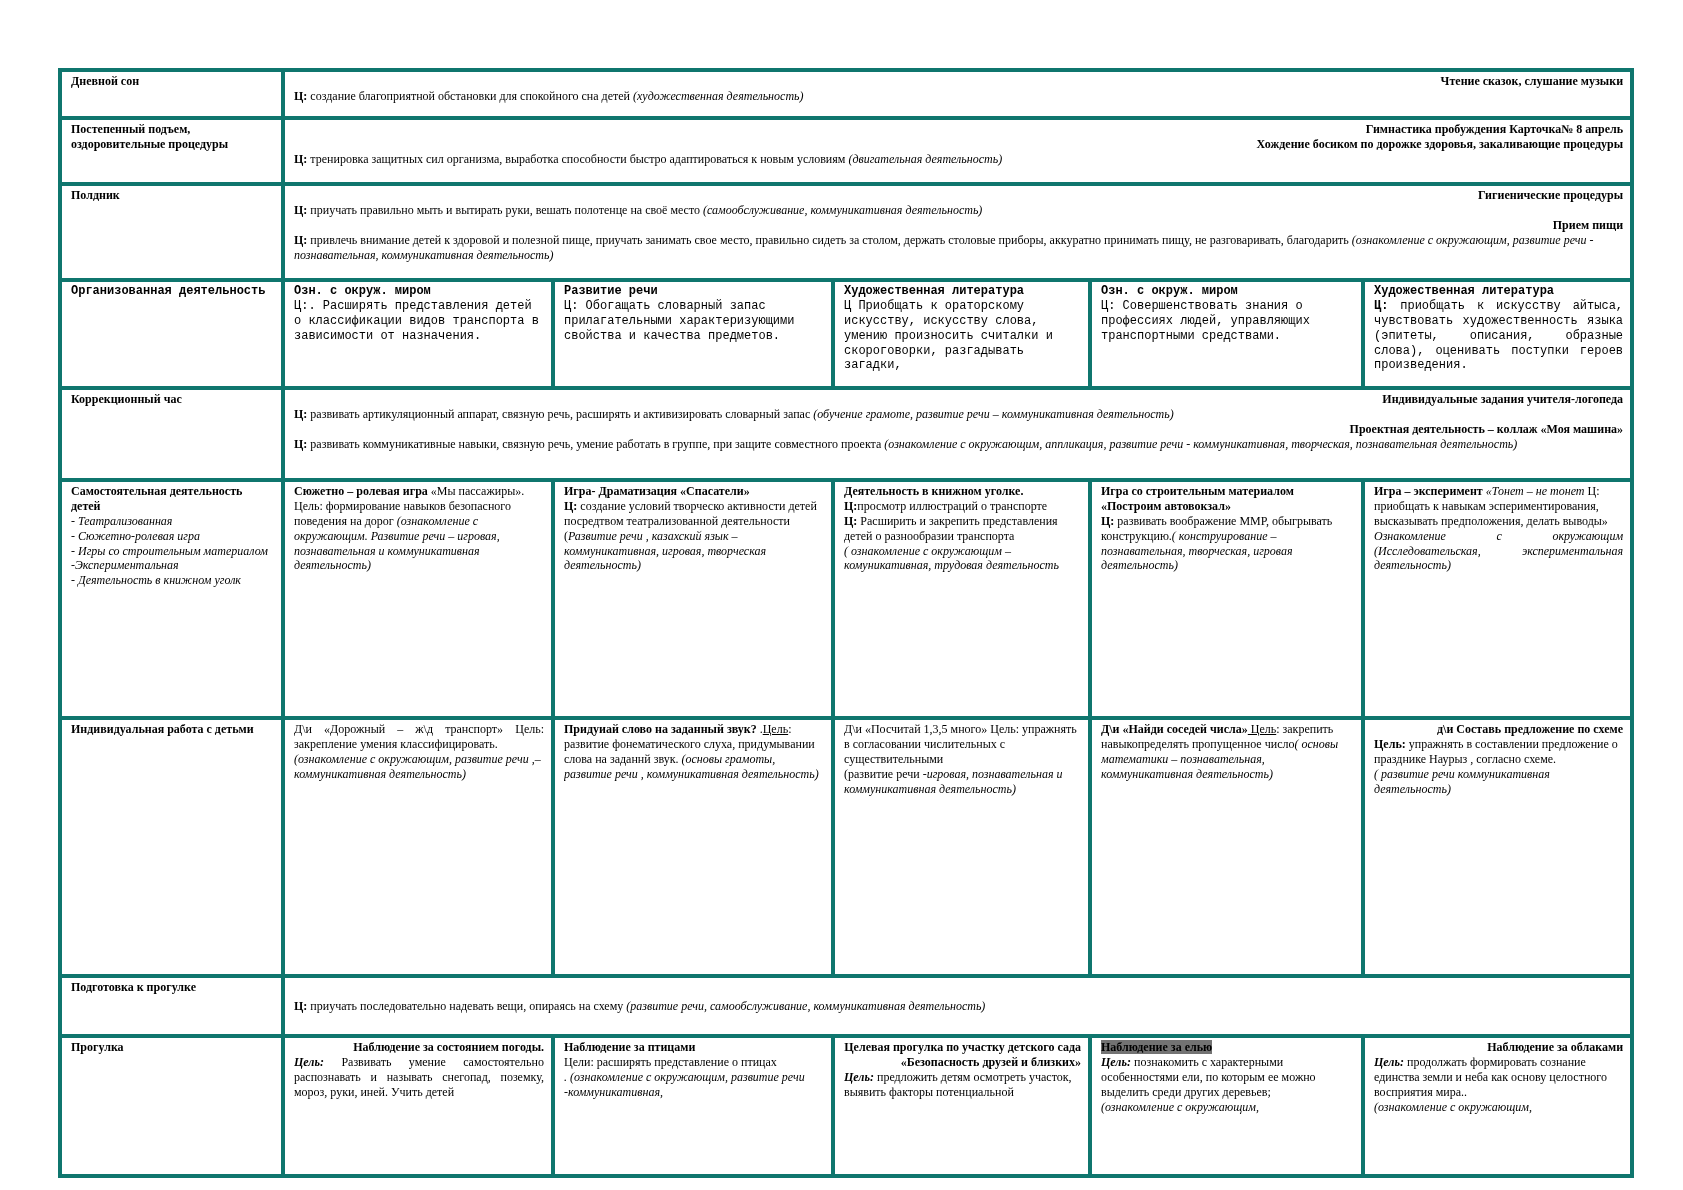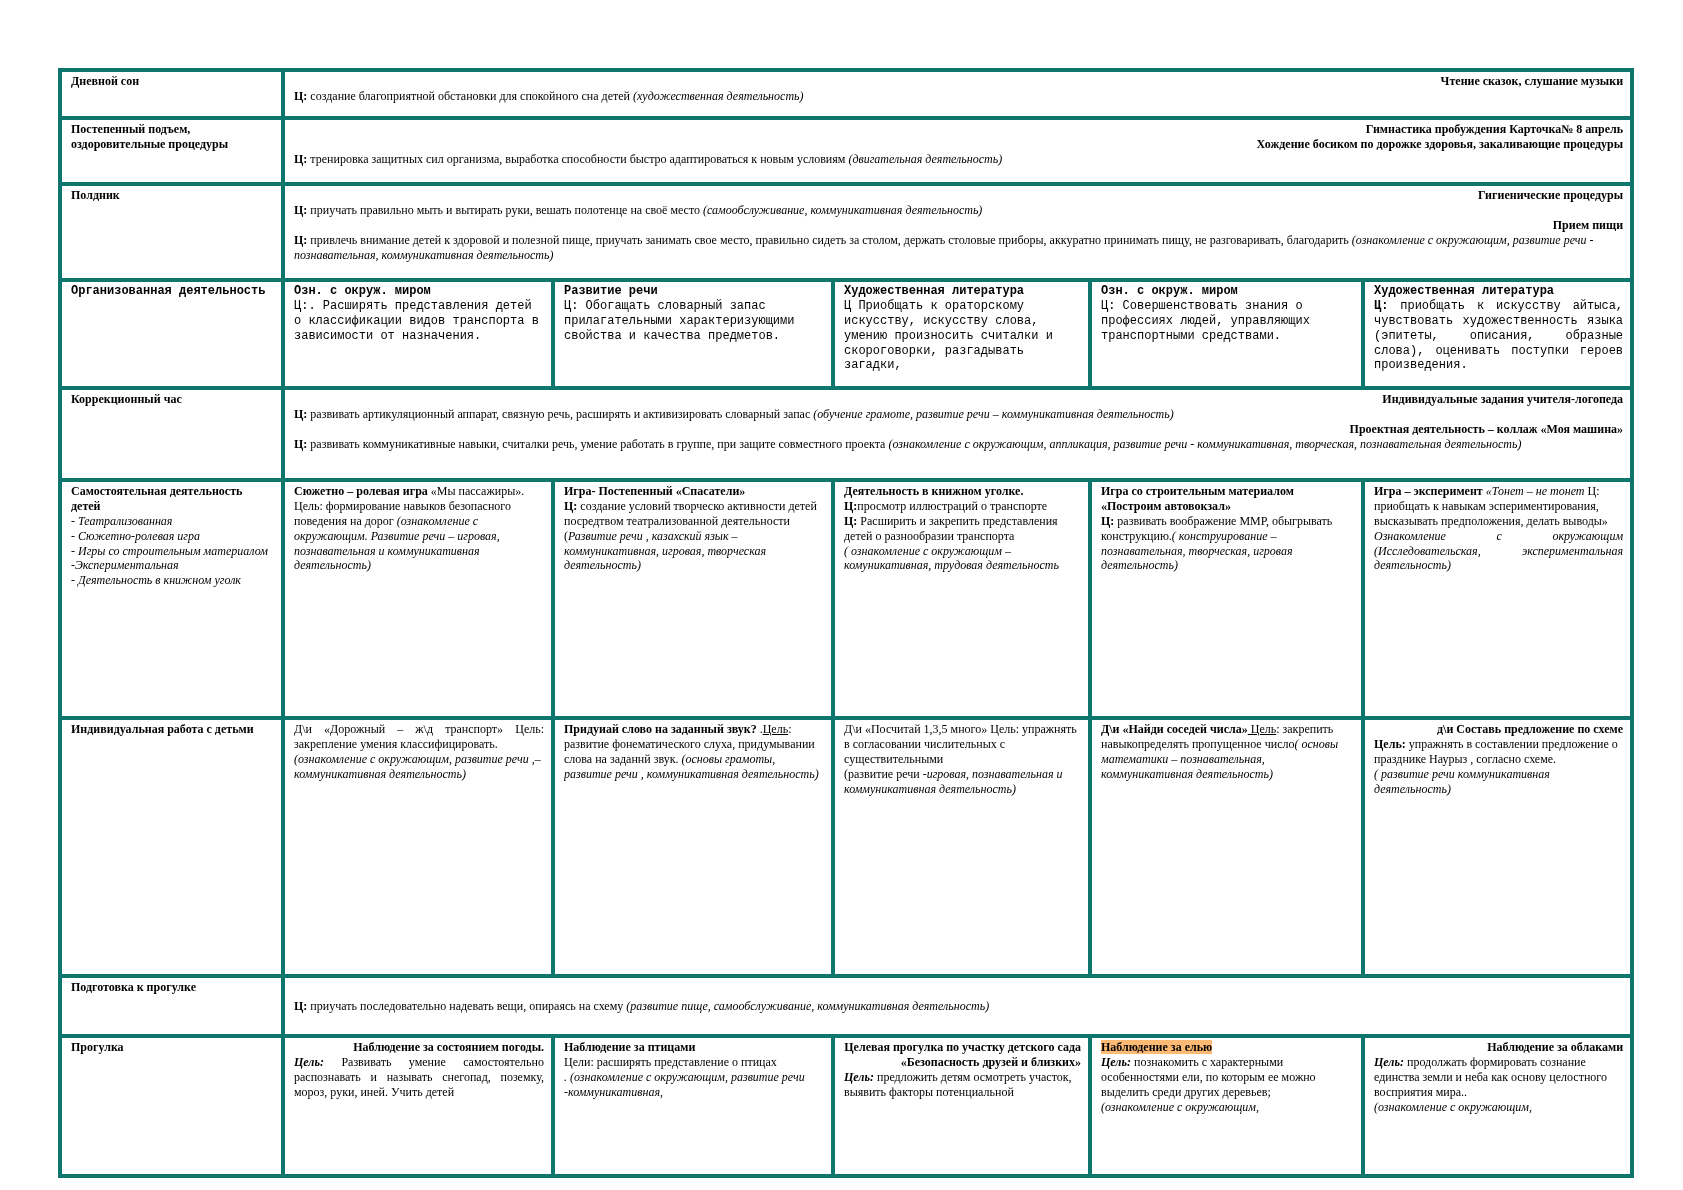--- a/index.html
+++ b/index.html
@@ -20,21 +20,21 @@
     word-wrap:break-word;
   }
   .labelcell{font-weight:normal;}
   .labelcell .para > span:first-child{ }
   .para{margin:0;}
   .center{text-align:right;}
   .justify{text-align:justify;}
   .b{font-weight:bold;}
   .i{font-style:italic;}
   .u{text-decoration:underline;}
-  .hl{background:#fdba74;}
+  .hl{background:#737373;}
   .cellbox{overflow:hidden;}
   
   tr.r-nap td{height:40px;}
   tr.r-wakeup td{height:58px;margin-top:18px;}
   tr.r-snack td{height:88px;}
   tr.r-organized td{height:100px;font-family:Liberation Mono, monospace;}
   tr.r-correction td{height:84px;}
   tr.r-independent td{height:230px;margin-left:8px;}
   tr.r-individual td{height:250px;}
   tr.r-prep td{height:52px;}
@@ -138,21 +138,21 @@
           <td class="labelcell">
             <div class="cellbox">
               <div class="para"><span class="b">Коррекционный час</span></div>
             </div>
           </td>
           <td colspan="5">
             <div class="cellbox">
               <div class="para center"><span class="b">Индивидуальные задания учителя-логопеда</span></div>
               <div class="para"><span class="b">Ц:</span><span> развивать артикуляционный аппарат, связную речь, расширять и активизировать словарный запас </span><span class="i">(обучение грамоте, развитие речи – коммуникативная деятельность)</span></div>
               <div class="para center"><span class="b">Проектная деятельность – коллаж «Моя машина»</span></div>
-              <div class="para"><span class="b">Ц:</span><span> развивать коммуникативные навыки, считалки речь, умение работать в группе, при защите совместного проекта </span><span class="i">(ознакомление с окружающим, аппликация, развитие речи - коммуникативная, творческая, познавательная деятельность)</span></div>
+              <div class="para"><span class="b">Ц:</span><span> развивать коммуникативные навыки, связную речь, умение работать в группе, при защите совместного проекта </span><span class="i">(ознакомление с окружающим, аппликация, развитие речи - коммуникативная, творческая, познавательная деятельность)</span></div>
             </div>
           </td>
         </tr>
         <tr class="r-independent">
           <td class="labelcell">
             <div class="cellbox">
               <div class="para"><span class="b">Самостоятельная деятельность детей</span></div>
               <div class="para"><span class="i">- Театрализованная</span></div>
               <div class="para"><span class="i">- Сюжетно-ролевая игра</span></div>
               <div class="para"><span class="i">- Игры со строительным материалом</span></div>
@@ -160,21 +160,21 @@
               <div class="para"><span class="i">- Деятельность  в книжном уголк</span></div>
             </div>
           </td>
           <td>
             <div class="cellbox">
               <div class="para"><span class="b">Сюжетно – ролевая игра</span><span> «Мы пассажиры». Цель: формирование навыков безопасного поведения на дорог </span><span class="i">(ознакомление с окружающим. Развитие речи – игровая, познавательная и коммуникативная деятельность)</span></div>
             </div>
           </td>
           <td>
             <div class="cellbox">
-              <div class="para"><span class="b">Игра- Постепенный «Спасатели»</span></div>
+              <div class="para"><span class="b">Игра- Драматизация «Спасатели»</span></div>
               <div class="para"><span class="b">Ц:</span><span> создание условий творческо активности детей посредтвом театрализованной деятельности    (</span><span class="i">Развитие речи , казахский язык – коммуникативная, игровая, творческая деятельность)</span></div>
             </div>
           </td>
           <td>
             <div class="cellbox">
               <div class="para"><span class="b">Деятельность в книжном уголке.</span></div>
               <div class="para"><span class="b">Ц:</span><span>просмотр иллюстраций о транспорте</span></div>
               <div class="para"><span class="b">Ц:</span><span> Расширить и закрепить представления детей о разнообразии транспорта</span></div>
               <div class="para"><span class="i">( ознакомление с окружающим – комуникативная, трудовая деятельность</span></div>
             </div>
@@ -229,21 +229,21 @@
           </td>
         </tr>
         <tr class="r-prep">
           <td class="labelcell">
             <div class="cellbox">
               <div class="para"><span class="b">Подготовка к прогулке</span></div>
             </div>
           </td>
           <td colspan="5" style="vertical-align: middle;">
             <div class="cellbox">
-              <div class="para"><span class="b">Ц:</span><span> приучать  последовательно надевать вещи, опираясь на схему </span><span class="i">(развитие пище, самообслуживание, коммуникативная деятельность)</span></div>
+              <div class="para"><span class="b">Ц:</span><span> приучать  последовательно надевать вещи, опираясь на схему </span><span class="i">(развитие речи, самообслуживание, коммуникативная деятельность)</span></div>
             </div>
           </td>
         </tr>
         <tr class="r-walk">
           <td class="labelcell">
             <div class="cellbox">
               <div class="para"><span class="b">Прогулка</span></div>
             </div>
           </td>
           <td>

